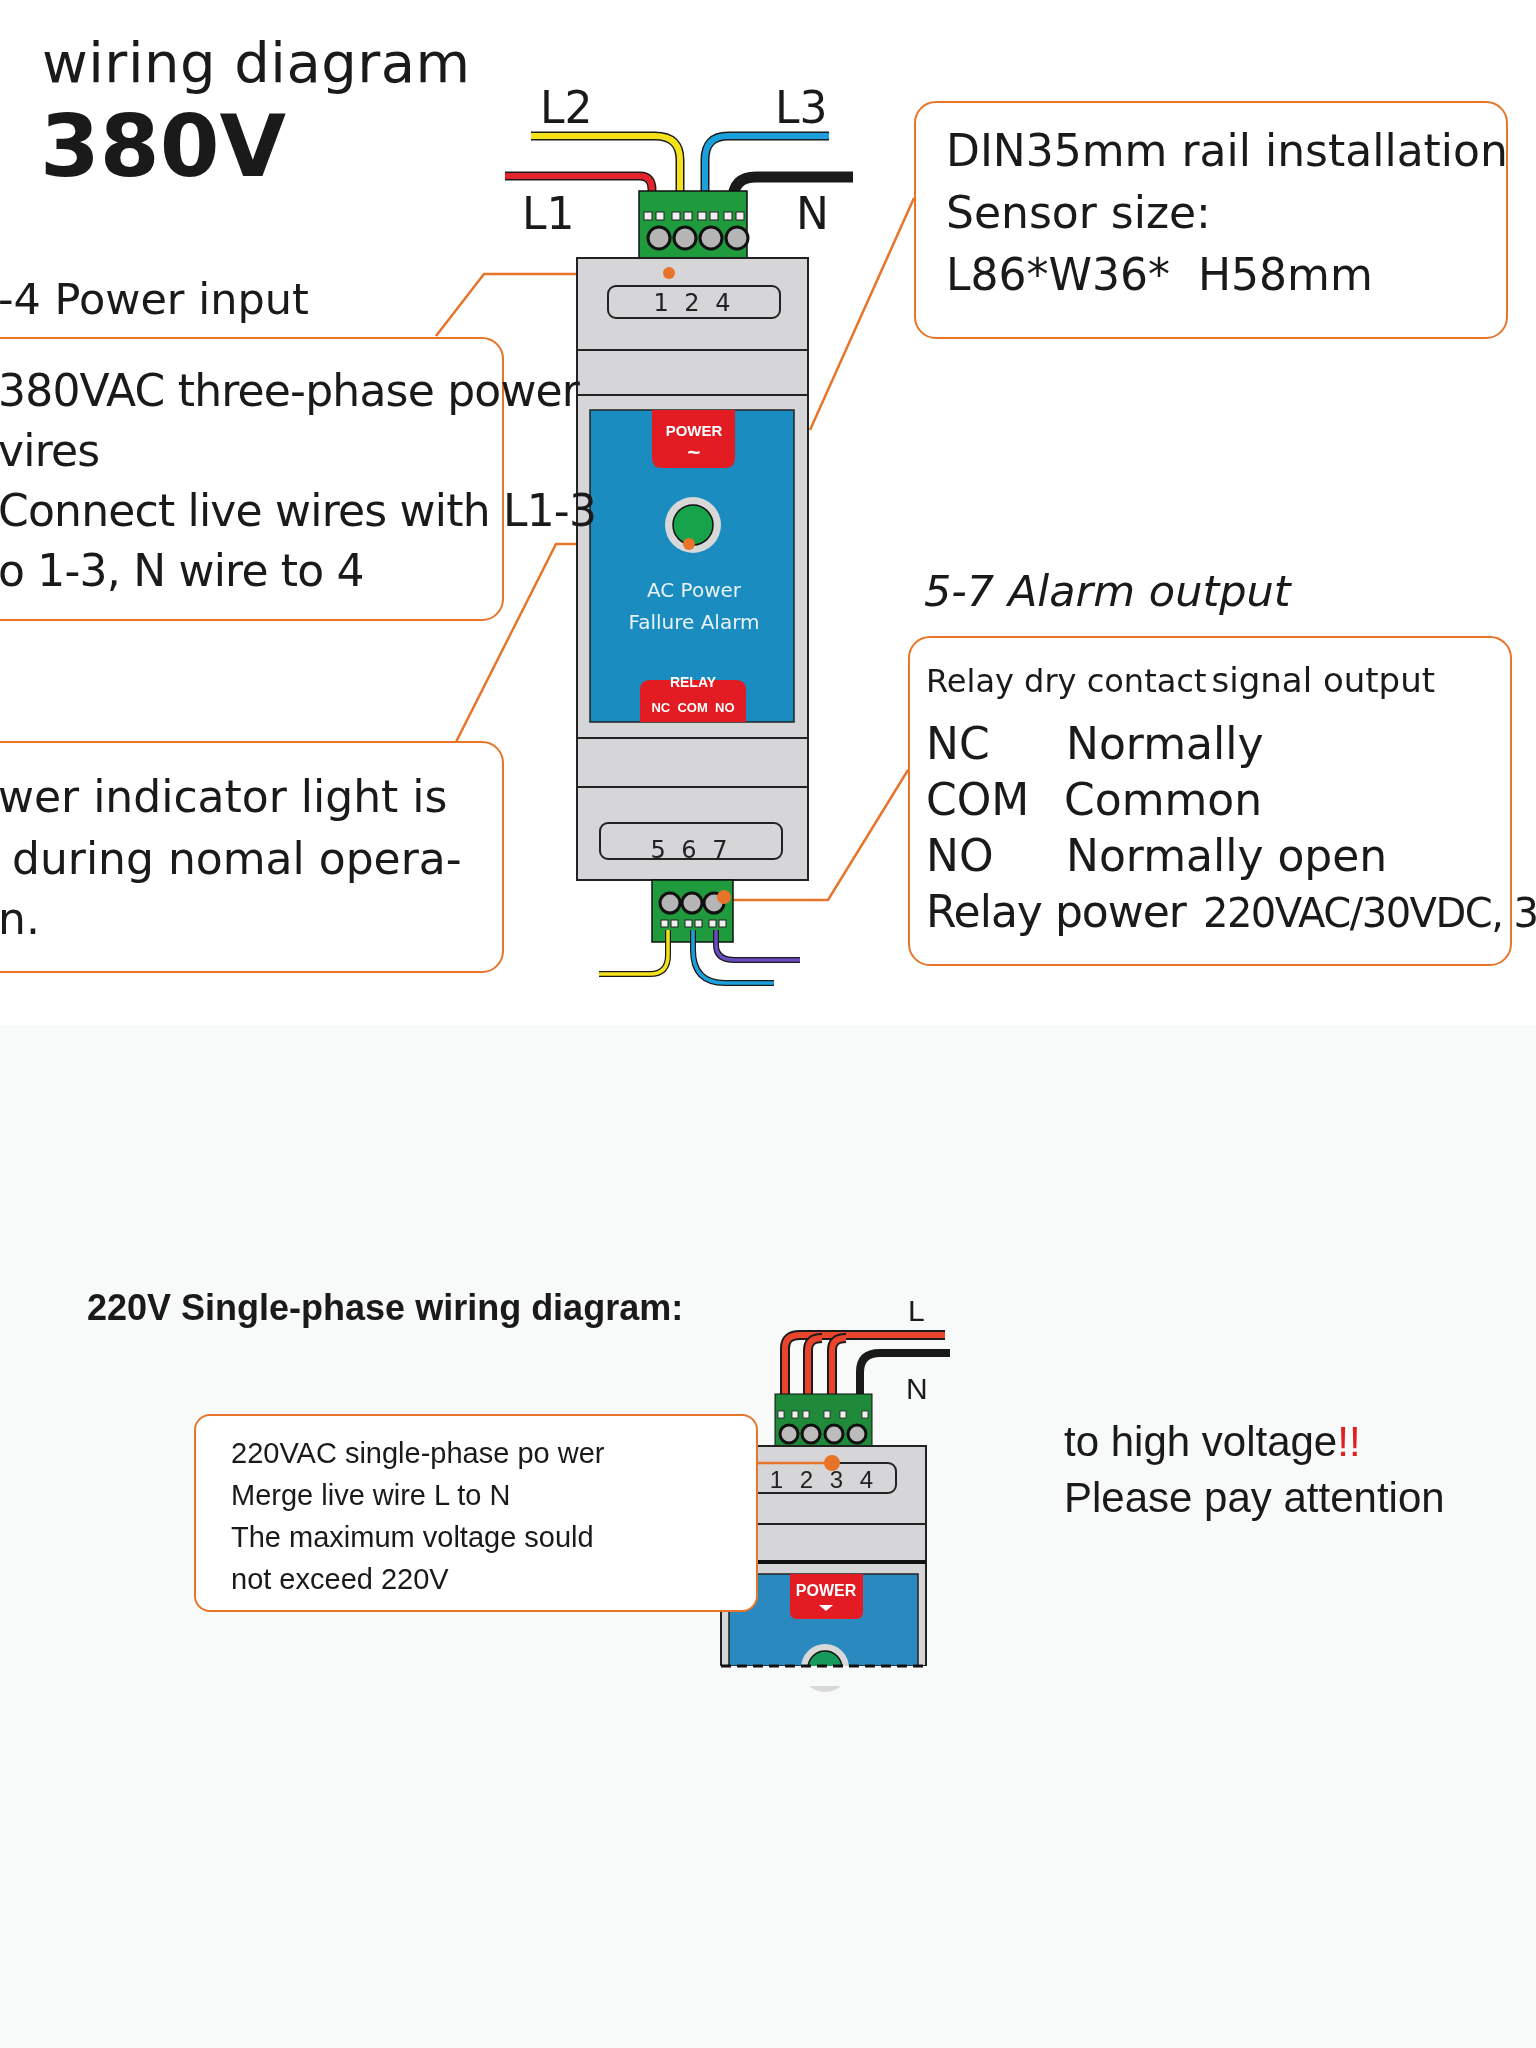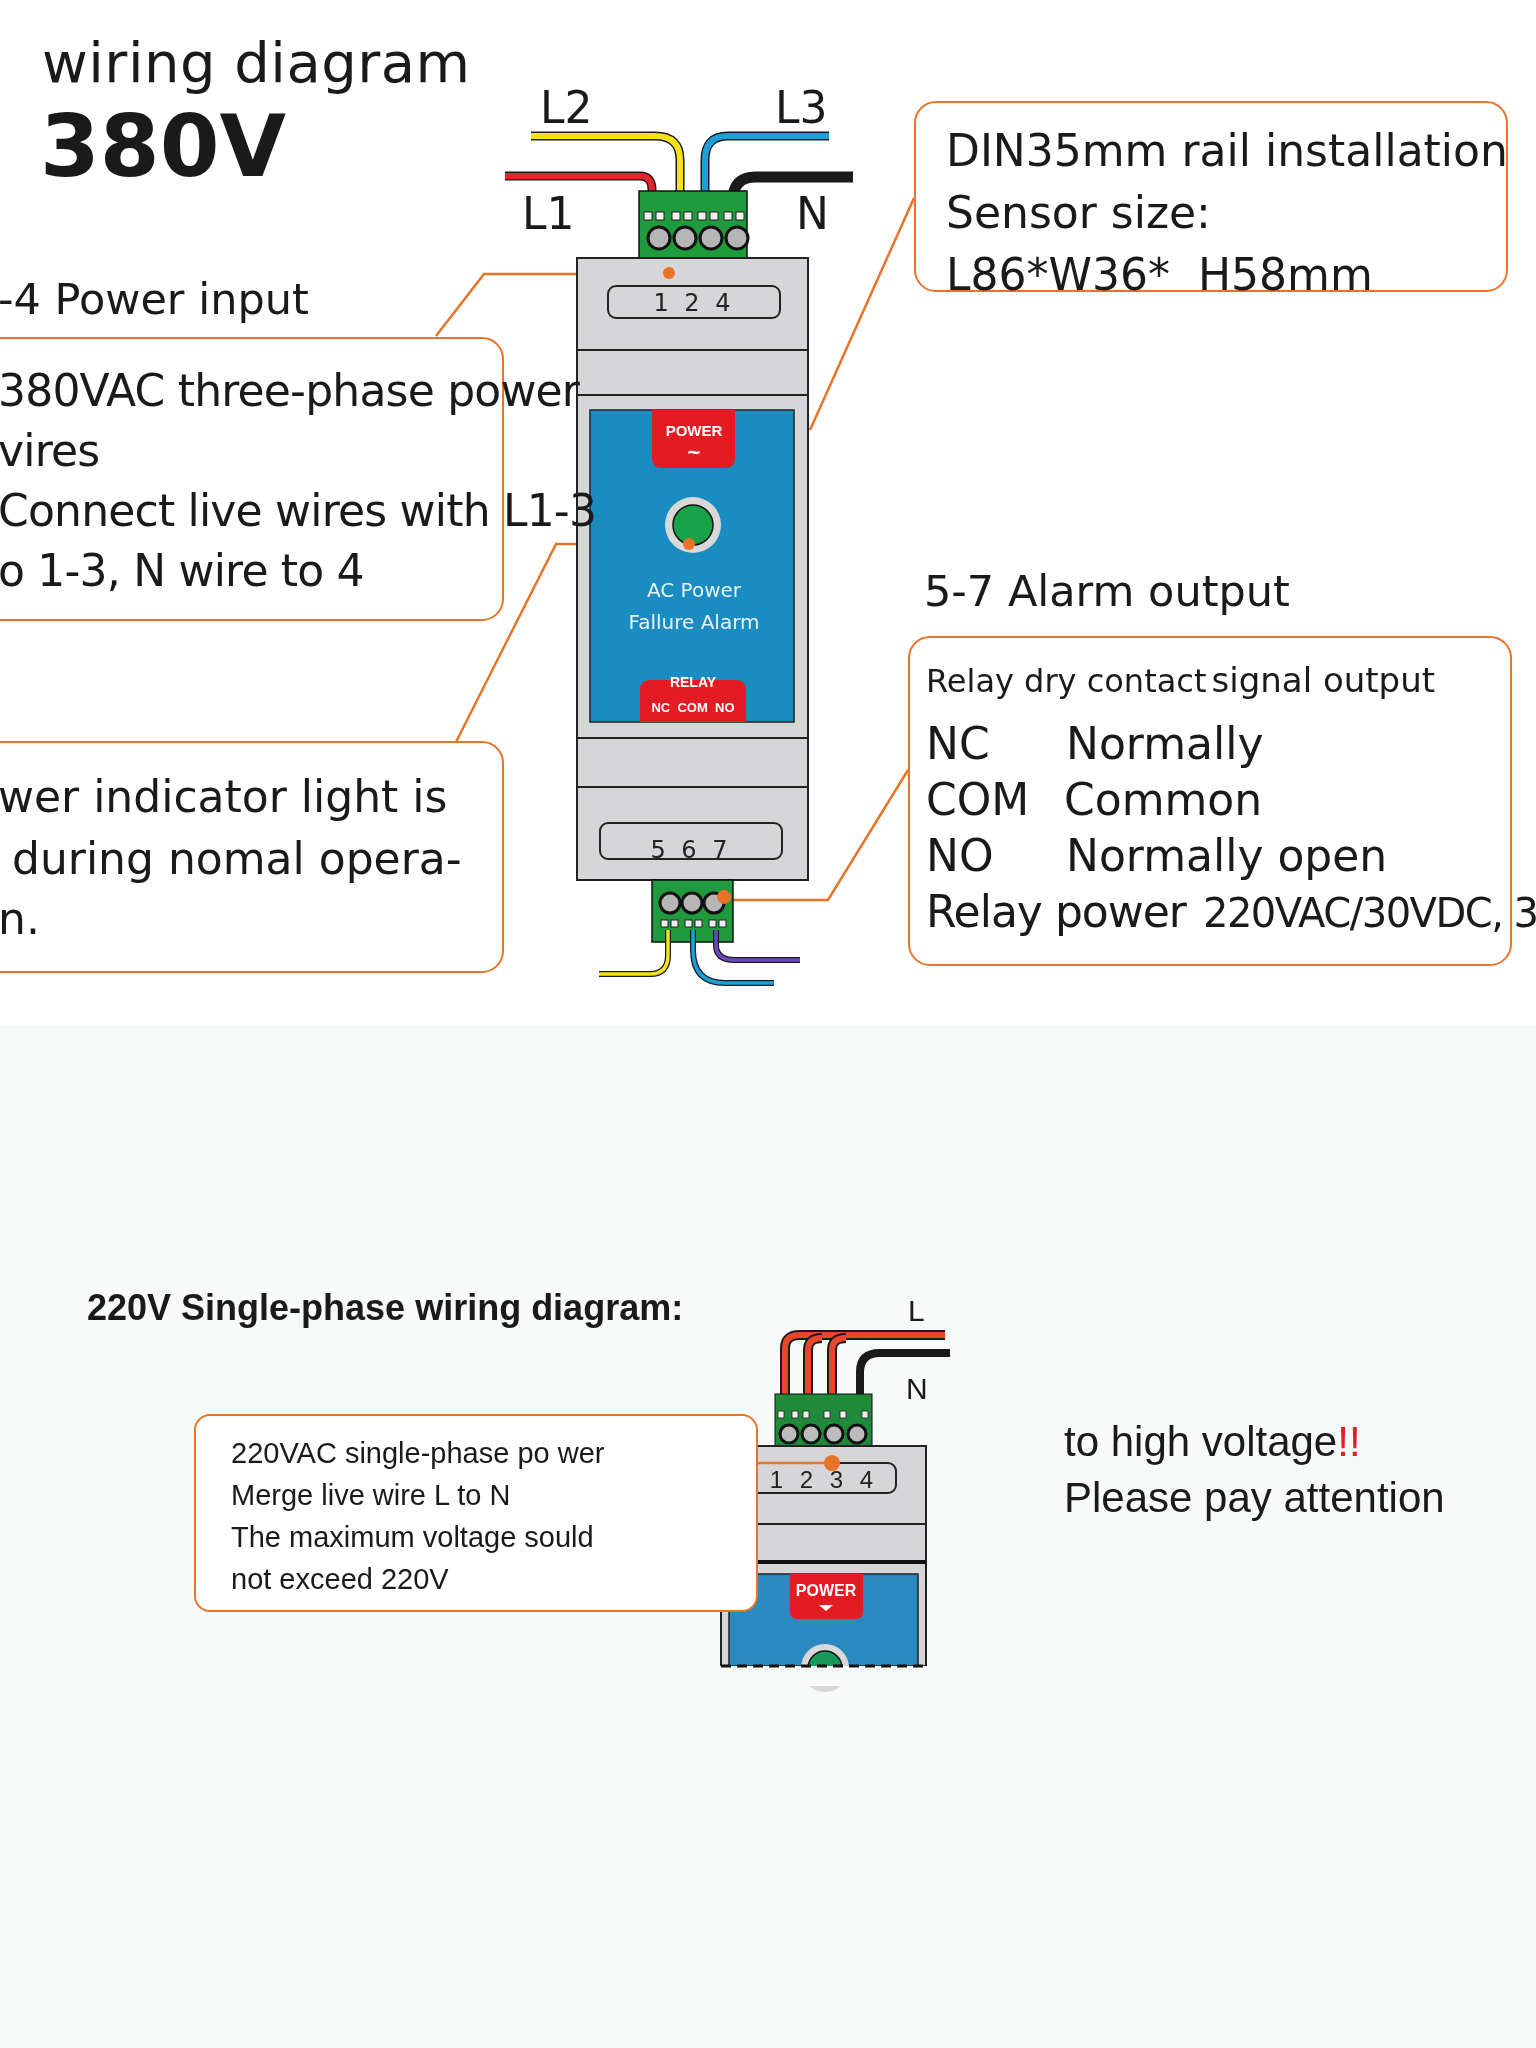--- a/index.html
+++ b/index.html
@@ -182,27 +182,27 @@
   <div class="cb-text txt-xl" style="left:26px; top:146px;">Connect live wires with L1-3</div>
   <div class="cb-text txt-xl" style="left:26px; top:206px;">o 1-3, N wire to 4</div>
 </div>
 
 <div class="callout-box" style="left:-30px; top:741px; width:534px; height:232px;">
   <div class="cb-text txt-l" style="left:26px; top:28px;">wer indicator light is</div>
   <div class="cb-text txt-l" style="left:26px; top:90px; white-space:pre;"> during nomal opera-</div>
   <div class="cb-text txt-l" style="left:26px; top:150px;">n.</div>
 </div>
 
-<div class="callout-box" style="left:914px; top:101px; width:594px; height:191px;">
+<div class="callout-box" style="left:914px; top:101px; width:594px; height:238px;">
   <div class="cb-text txt-l" style="left:30px; top:22px;">DIN35mm rail installation</div>
   <div class="cb-text txt-l" style="left:30px; top:84px;">Sensor size:</div>
   <div class="cb-text txt-l" style="left:30px; top:146px; white-space:pre;">L86*W36*  H58mm</div>
 </div>
 
-<div class="abs label-lg" style="left:924px; top:566px;">5-7 Alarm output</div>
+<div class="abs label-lg" style="left:924px; top:566px;font-style:italic;">5-7 Alarm output</div>
 <div class="callout-box" style="left:908px; top:636px; width:604px; height:330px;">
   <div class="cb-text" style="left:16px; top:22px;">
     <span style="font-size:32px;">Relay dry contact</span>
     <span style="font-size:34px;">signal output</span>
   </div>
   <div class="cb-text txt-l" style="left:16px; top:80px;">NC</div>
   <div class="cb-text txt-l" style="left:156px; top:80px;">Normally</div>
   <div class="cb-text txt-l" style="left:16px; top:136px;">COM</div>
   <div class="cb-text txt-l" style="left:154px; top:136px;">Common</div>
   <div class="cb-text txt-l" style="left:16px; top:192px;">NO</div>

